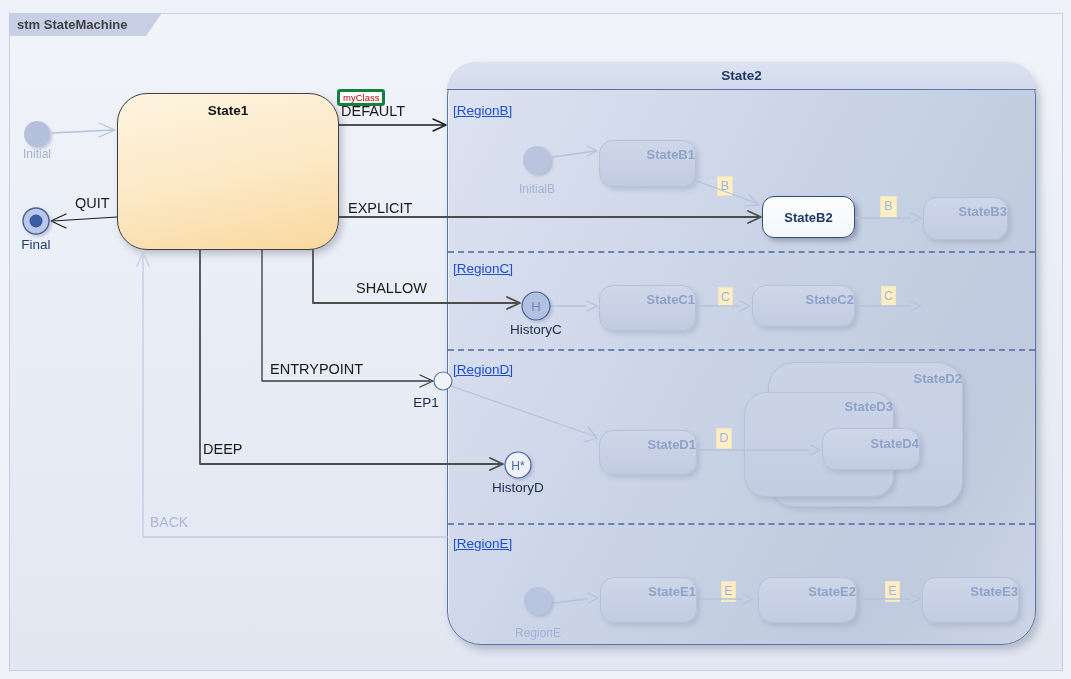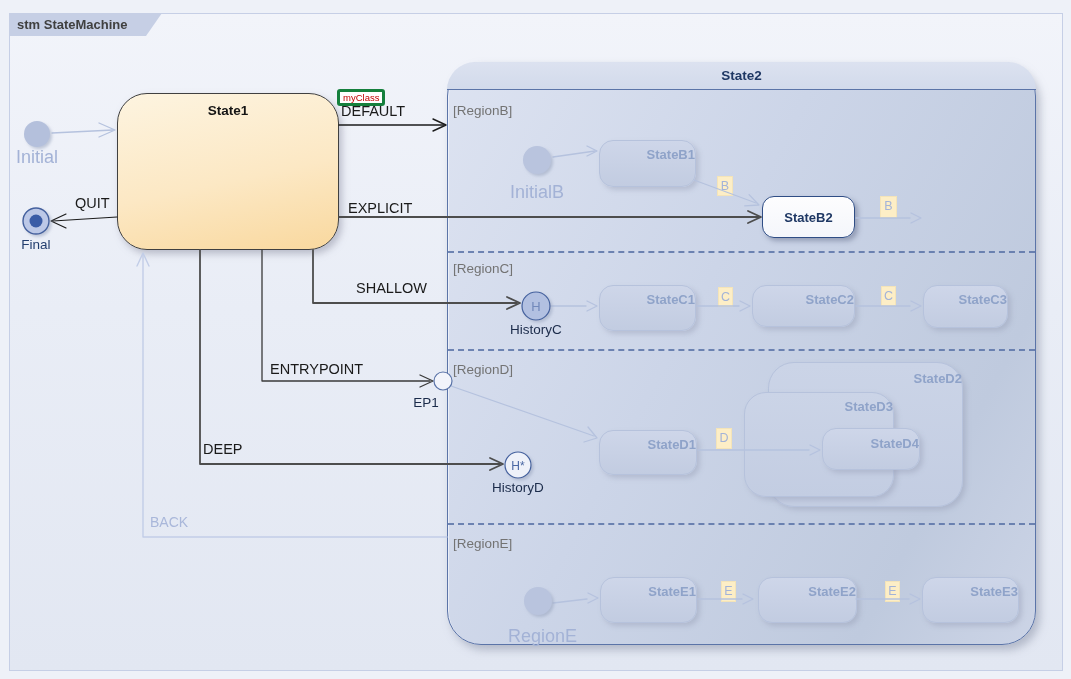--- a/index.html
+++ b/index.html
@@ -17,38 +17,38 @@
   .state1 .title{display:block;text-align:center;padding-top:9px;font-weight:bold;font-size:13.5px;color:#141414;}
   
   .state2{position:absolute;left:447px;top:62px;width:589px;height:583px;border-radius:34px;
     border:1.3px solid #5b74a8;box-sizing:border-box;
     background:linear-gradient(118deg,#dde3f1 0%,#ccd5e8 42%,#bfcade 80%,#ccd4e6 100%);
     box-shadow:4px 5px 9px rgba(140,148,168,.55), inset 1px 1px 0 rgba(245,247,252,.7);}
   .state2-header{position:absolute;left:447px;top:62px;width:589px;height:28px;
     border-bottom:1.2px solid #5b74a8;box-sizing:border-box;border-radius:34px 34px 0 0;
     background:linear-gradient(180deg,#dce2f0,#d2daeb);
     text-align:center;font-weight:bold;font-size:13.5px;color:#1f3864;line-height:28px;}
-  .region-label{position:absolute;font-size:13.5px;color:#737373;}
+  .region-label{position:absolute;font-size:13.5px;color:#1d4ed8;text-decoration:underline;}
   .sep{position:absolute;left:448px;width:587px;height:0;border-top:2px dashed #5b74a8;opacity:.85;}
   
   .fstate{position:absolute;border-radius:14px;border:1px solid #b6c2dc;box-sizing:border-box;
     background:linear-gradient(180deg,#ced6e9,#c2cce1);
     box-shadow:3px 3px 5px rgba(148,156,178,.42);
     text-align:right;font-weight:bold;font-size:13px;color:#8fa3c9;padding-top:6px;}
   .nested{background:linear-gradient(180deg,#cbd4e7,#c3cde2);}
   .active-state{position:absolute;border-radius:12px;border:1.4px solid #2f4d85;box-sizing:border-box;
     background:linear-gradient(180deg,#fdfdfe,#f4f6fb);
     box-shadow:3px 3px 5px rgba(96,106,136,.5);
     display:flex;align-items:center;justify-content:center;
     font-weight:bold;font-size:13px;color:#1f3864;}
   .trig{position:absolute;background:#fdeec6;border:1px solid #f4e4b9;box-sizing:border-box;
     color:#a3b3d8;font-size:12.5px;text-align:center;line-height:19px;}
   
   .tlabel{position:absolute;font-size:14.5px;color:#1a1a1a;white-space:nowrap;}
-  .flabel{position:absolute;font-size:18px;color:#a3b2d6;text-align:center;white-space:nowrap;}
+  .flabel{position:absolute;font-size:12px;color:#a3b2d6;text-align:center;white-space:nowrap;}
   .dlabel{position:absolute;font-size:13.5px;color:#1b2b4a;text-align:center;white-space:nowrap;}
   .back-label{color:#a9b7da;font-size:14px;}
   .stereo{position:absolute;left:337px;top:89px;background:#ffffff;border:3px solid #15803d;border-radius:3px;
     font-size:9.5px;color:#c00000;line-height:11px;padding:0 3px;}
   svg.overlay{position:absolute;left:0;top:0;pointer-events:none;}
 </style>
 </head>
 <body>
 
 <div class="page">
@@ -69,27 +69,27 @@
 
   <div class="region-label" style="left:453px;top:103px;">[RegionB]</div>
   <div class="region-label" style="left:453px;top:261px;">[RegionC]</div>
   <div class="region-label" style="left:453px;top:362px;">[RegionD]</div>
   <div class="region-label" style="left:453px;top:536px;">[RegionE]</div>
 
   <div class="fstate" style="left:599px;top:140px;width:97px;height:47px;">StateB1</div>
   <div class="trig" style="left:717px;top:176px;width:16px;height:20px;">B</div>
   <div class="active-state" style="left:762px;top:196px;width:93px;height:42px;">StateB2</div>
   <div class="trig" style="left:880px;top:196px;width:17px;height:22px;">B</div>
+  <div class="fstate" style="left:923px;top:197px;width:85px;height:43px;">StateB3</div>
   <div class="flabel" style="left:507px;top:182px;width:60px;">InitialB</div>
 
   <div class="fstate" style="left:599px;top:285px;width:97px;height:46px;">StateC1</div>
   <div class="trig" style="left:718px;top:287px;width:15px;height:20px;">C</div>
   <div class="fstate" style="left:752px;top:285px;width:103px;height:42px;">StateC2</div>
   <div class="trig" style="left:881px;top:286px;width:15px;height:20px;">C</div>
-  <div class="fstate" style="left:923px;top:285px;width:85px;height:43px;">StateC3</div>
   <div class="dlabel" style="left:496px;top:322px;width:80px;">HistoryC</div>
 
   <div class="fstate nested" style="left:768px;top:362px;width:195px;height:145px;border-radius:26px;padding-top:8px;">StateD2</div>
   <div class="fstate nested" style="left:744px;top:392px;width:150px;height:105px;border-radius:22px;">StateD3</div>
   <div class="fstate" style="left:822px;top:428px;width:98px;height:42px;padding-top:7px;">StateD4</div>
   <div class="fstate" style="left:599px;top:430px;width:98px;height:45px;">StateD1</div>
   <div class="trig" style="left:716px;top:428px;width:16px;height:21px;">D</div>
   <div class="dlabel" style="left:404px;top:395px;width:44px;">EP1</div>
   <div class="dlabel" style="left:478px;top:480px;width:80px;">HistoryD</div>
 

